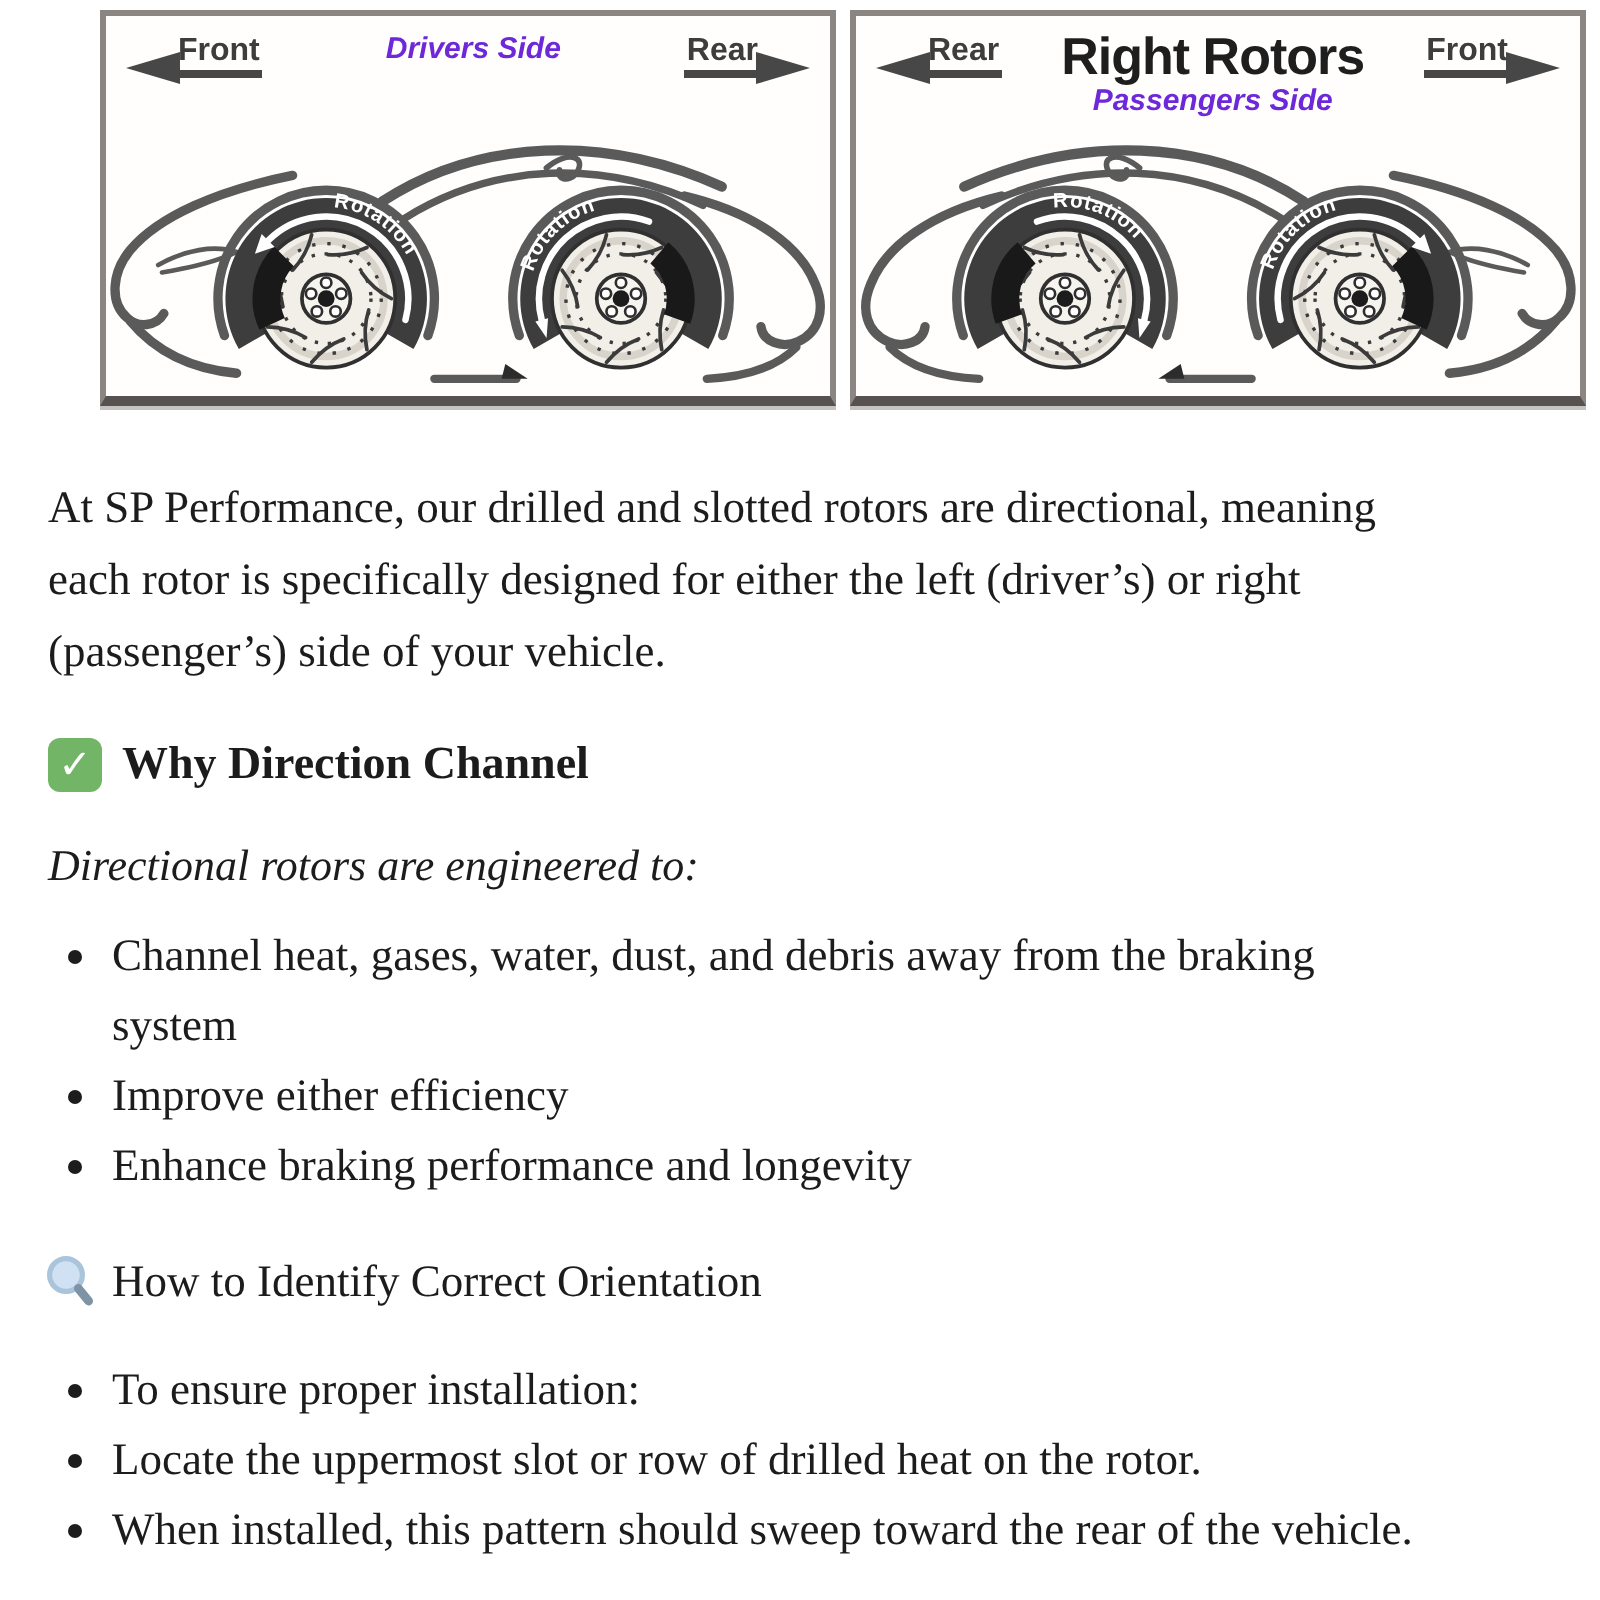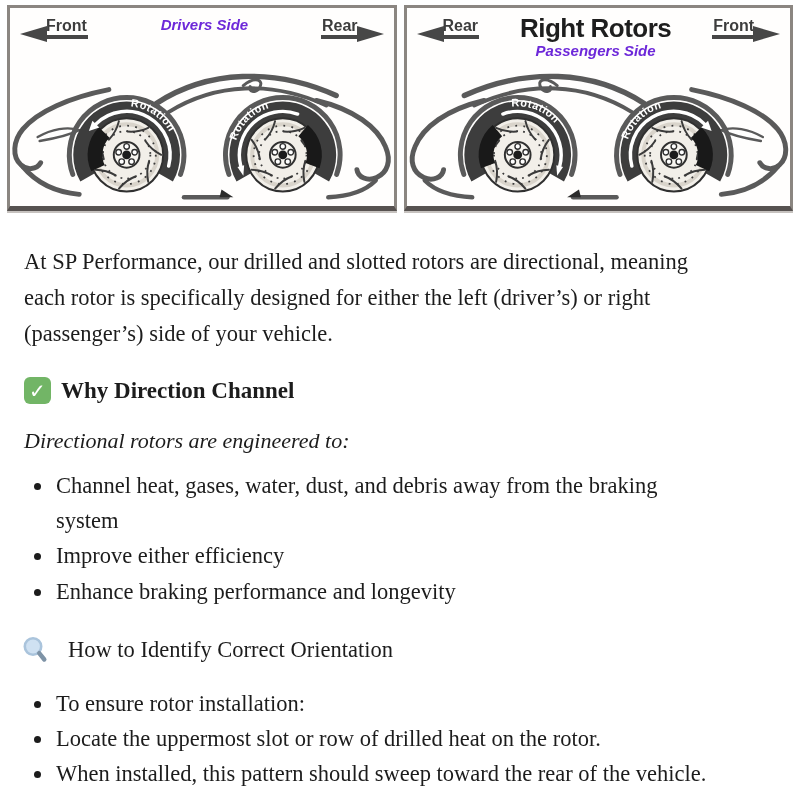--- a/index.html
+++ b/index.html
@@ -2,21 +2,21 @@
 <html><head>
 <meta charset="utf-8">
 <style>
   html,body { margin:0; padding:0; background:#ffffff; }
   .page {
     width:800px; height:800px; background:#ffffff; overflow:hidden;
     font-family:"Liberation Serif", serif; color:#1c1c1c;
   }
 
   
-  .diagram { display:flex; gap:7px; padding:5px 7px 15px 7px; }
+  .diagram { display:flex; gap:7px; padding:5px 7px 15px 7px;margin-left:43px; }
   .panel {
     flex:1; background:#fffefd;
     border:3px solid #8b8681; border-bottom:5px solid #575250;
     box-shadow:0 2px 0 rgba(168,162,156,.65);
     font-family:"Liberation Sans", sans-serif;
   }
   .panel-header { display:flex; justify-content:space-between; align-items:flex-start; padding:7px 10px 0 10px; height:48px; box-sizing:border-box; }
   .dir-label { display:flex; align-items:flex-end; margin-top:3px; }
   .dir-text { font-weight:bold; font-size:16px; color:#3d3d3d; border-bottom:4px solid #474747; line-height:1.05; padding:0 1px; }
   .tri { width:0; height:0; border-top:8px solid transparent; border-bottom:8px solid transparent; transform:translateY(3px); }
@@ -32,21 +32,21 @@
   
   .intro { margin:18px 24px 0 24px; max-width:700px; font-size:22.5px; line-height:1.6; }
   .h-why { display:flex; align-items:center; gap:10px; margin:25px 24px 0 24px;
            font-size:23px; font-weight:bold; }
   .check-box { width:27px; height:27px; border-radius:6px; background:#72b566;
                display:flex; align-items:center; justify-content:center; flex:0 0 auto;
                color:#ffffff; font:bold 20px "DejaVu Sans", sans-serif; }
   .lead { margin:24px 24px 0 24px; font-size:22px;font-style:italic; }
   ul.blist { margin:14px 0 0 0; padding:0 24px 0 54px; max-width:659px; font-size:22.5px; line-height:1.56; }
   ul.blist li { padding-left:2px; }
-  .h-id { display:flex; align-items:center; gap:20px; margin:26px 24px 0 22px; font-size:22.5px; font-weight:normal; }
+  .h-id { display:flex; align-items:center; gap:8px; margin:26px 24px 0 22px; font-size:22.5px; font-weight:normal; }
   ul.blist2 { margin-top:21px; }
 </style>
 </head>
 <body>
 
 <div class="page">
 
   <div class="diagram">
 
     <div class="panel">
@@ -184,18 +184,18 @@
 
   <div class="h-id">
     <svg width="26" height="30" viewBox="0 0 26 30">
       <circle cx="11" cy="11.5" r="8.2" fill="#cfe1f2" stroke="#aac4dc" stroke-width="2.6"></circle>
       <line x1="17.2" y1="18.2" x2="22.3" y2="24.5" stroke="#7e93a6" stroke-width="4.4" stroke-linecap="round"></line>
     </svg>
     <span>How to Identify Correct Orientation</span>
   </div>
 
   <ul class="blist blist2">
-    <li>To ensure rotor installation:</li>
+    <li>To ensure proper installation:</li>
     <li>Locate the uppermost slot or row of drilled heat on the rotor.</li>
     <li>When installed, this pattern should sweep toward the rear of the vehicle.</li>
   </ul>
 
 </div>
 
 </body></html>

